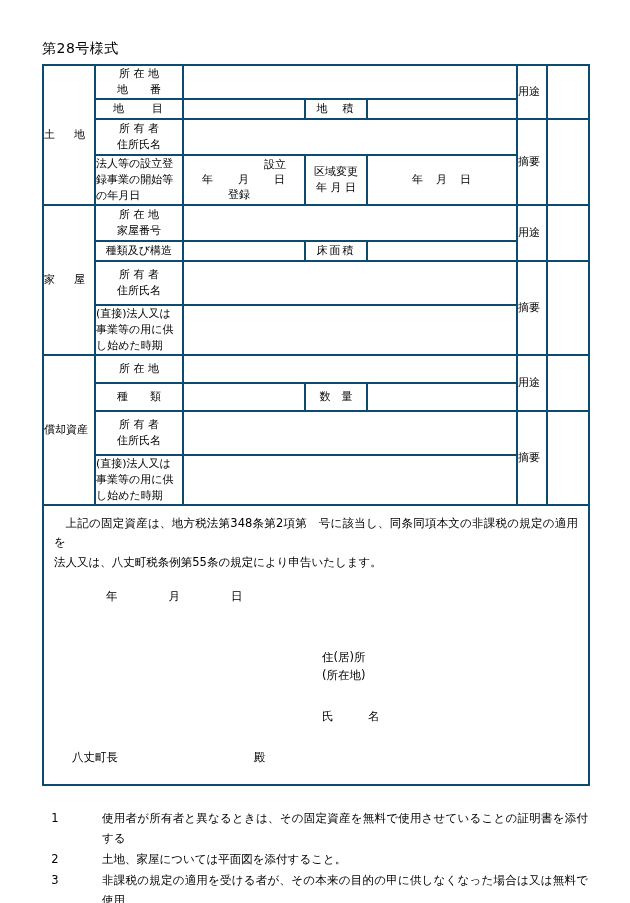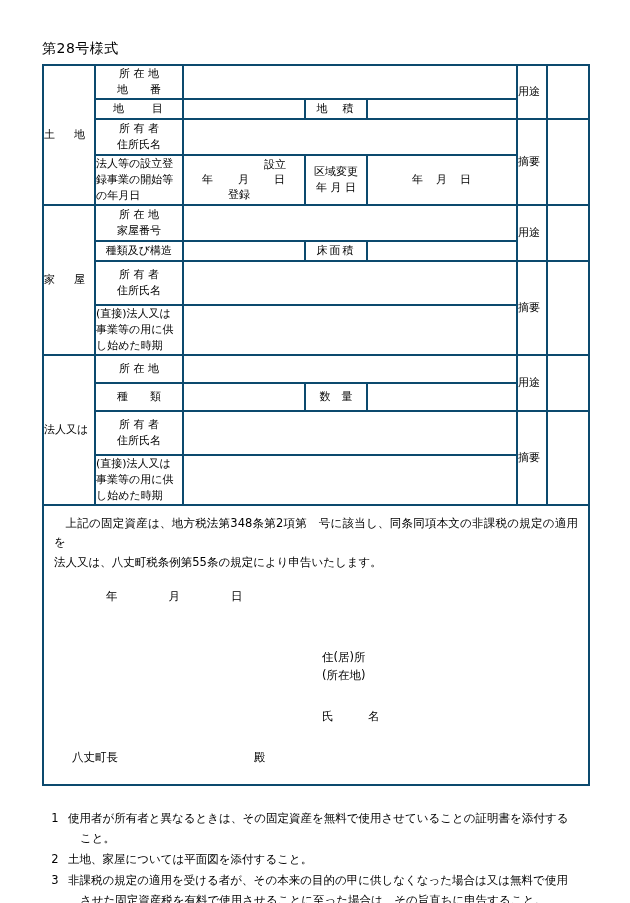--- a/index.html
+++ b/index.html
@@ -131,20 +131,21 @@
     margin-top: 1px;
   }
   .note-num {
     width: 26px;
     flex: 0 0 26px;
     text-align: center;
   }
   .note-text {
     flex: 1 1 auto;
     text-align: justify;
+    margin-left: 34px;
   }
   .note-cont {
     padding-left: 38px;
   }
 </style>
 </head>
 <body>
 
 <div class="page">
 
@@ -248,21 +249,21 @@
       <tr>
         <td class="lbl-left" style="height:48px">
           <div>(直接)法人又は</div>
           <div>事業等の用に供</div>
           <div>し始めた時期</div>
         </td>
         <td colspan="3" class="blank"></td>
       </tr>
 
       <tr>
-        <td rowspan="4" class="cat" style="letter-spacing:0px">法人又は</td>
+        <td rowspan="4" class="cat" style="letter-spacing:0px">償却資産</td>
         <td class="lbl" style="height:26px">所 在 地</td>
         <td colspan="3" class="blank"></td>
         <td rowspan="2" class="vert">
           <span>用途</span>
         </td>
         <td rowspan="2" class="blank"></td>
       </tr>
 
       <tr>
         <td class="lbl" style="height:26px">種　　類</td>
@@ -313,21 +314,20 @@
 
     </tbody>
   </table>
 
   <div class="notes">
 
     <div class="note-item">
       <div class="note-num">1</div>
       <div class="note-text">使用者が所有者と異なるときは、その固定資産を無料で使用させていることの証明書を添付する</div>
     </div>
-    <div class="note-cont">こと。</div>
 
     <div class="note-item">
       <div class="note-num">2</div>
       <div class="note-text">土地、家屋については平面図を添付すること。</div>
     </div>
 
     <div class="note-item">
       <div class="note-num">3</div>
       <div class="note-text">非課税の規定の適用を受ける者が、その本来の目的の甲に供しなくなった場合は又は無料で使用</div>
     </div>

